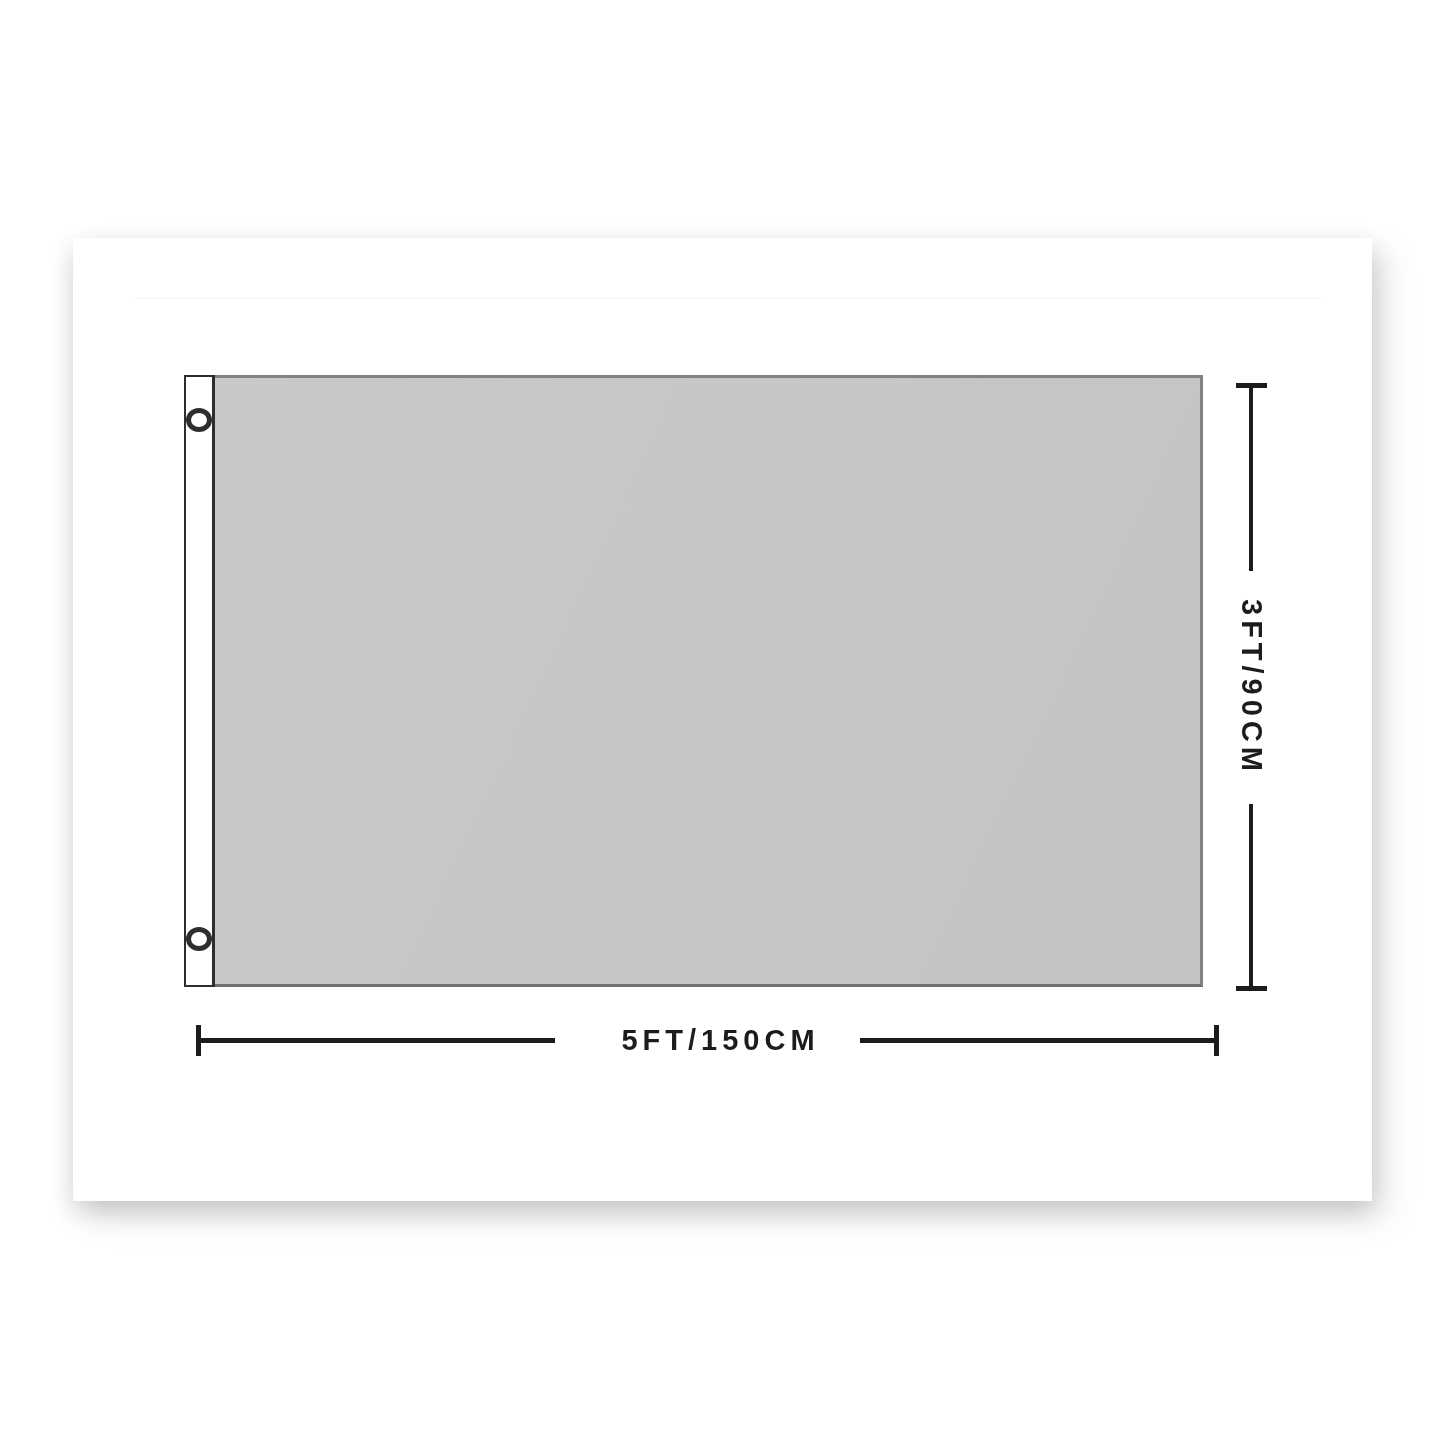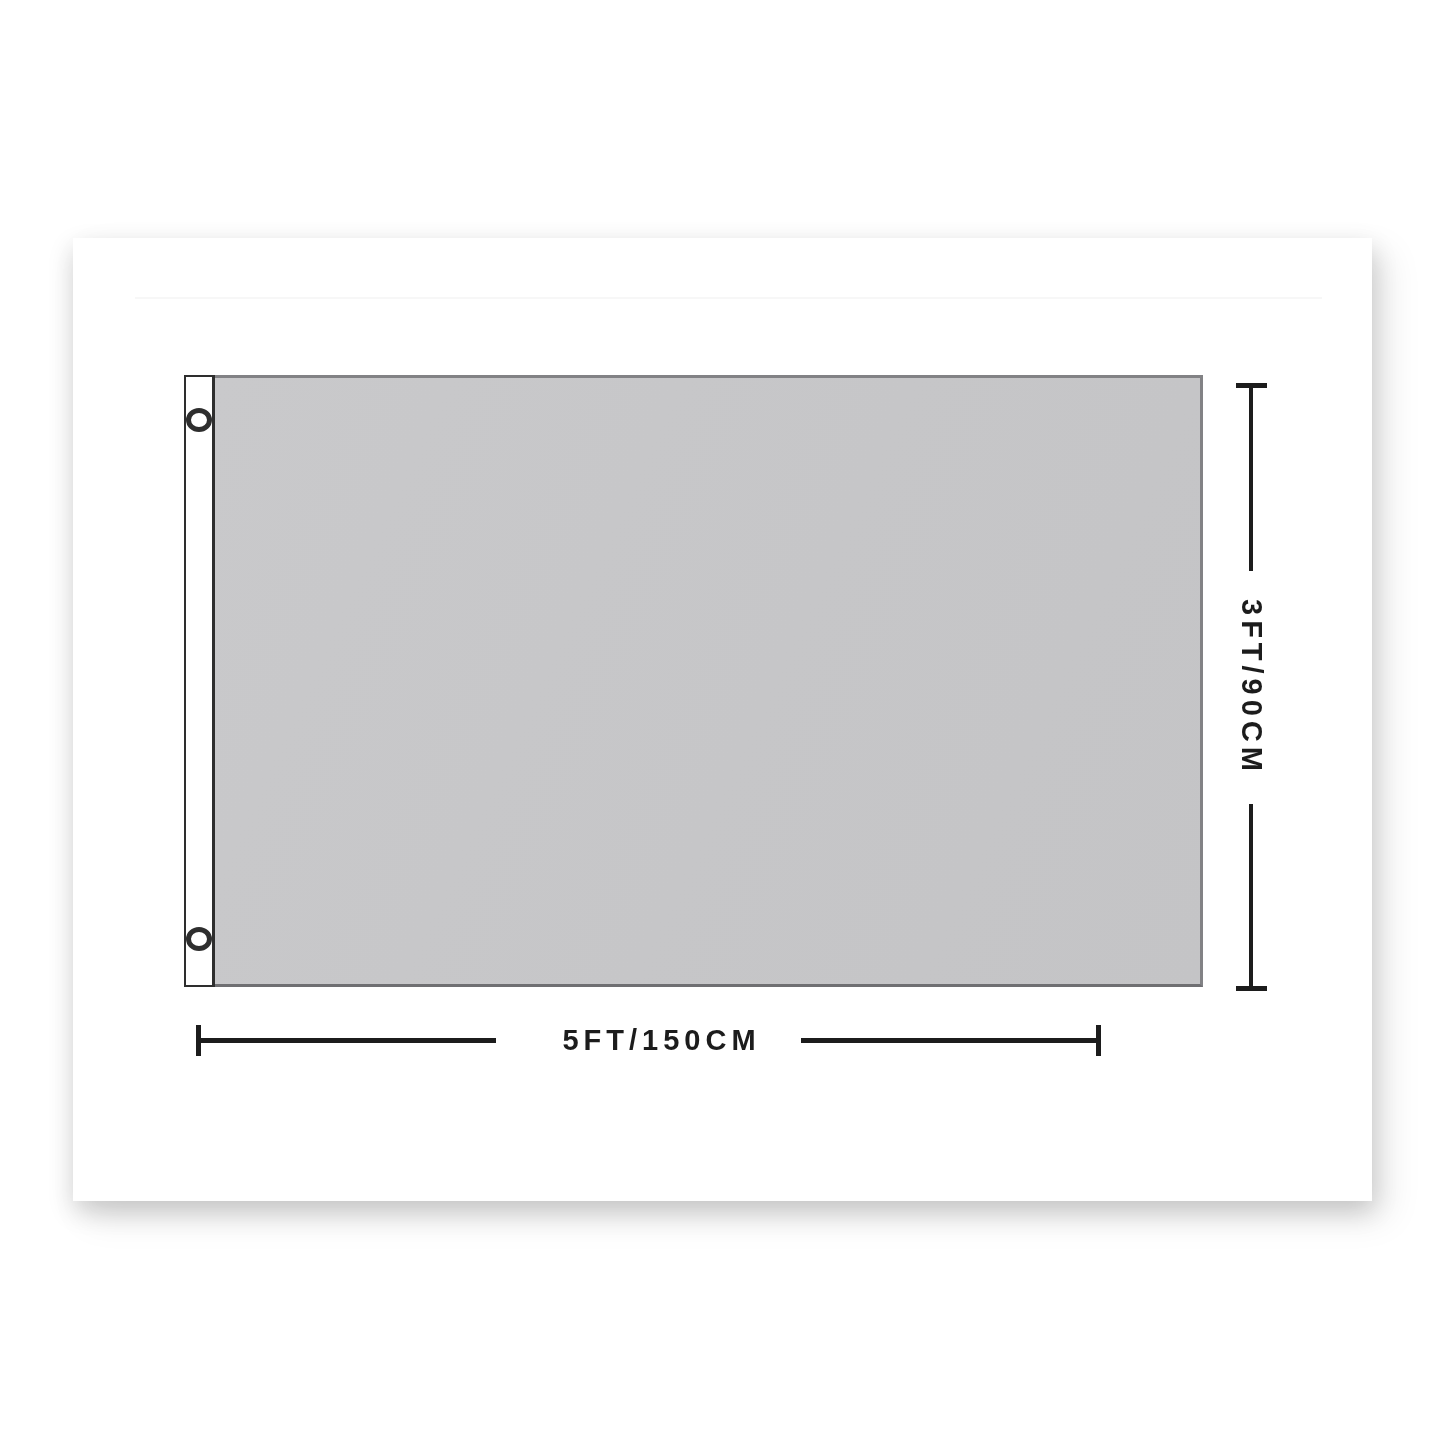--- a/index.html
+++ b/index.html
@@ -58,21 +58,21 @@
     box-sizing:border-box;
     background:linear-gradient(115deg,#c9c9cb 0%, var(--flag-gray) 55%, #c4c4c6 100%);
     border:3px solid var(--flag-border);
     border-left:none;
     border-bottom-color:#6f6f72;
   }
   
   .dim-h{
     position:absolute;
     left:123px;top:786px;
-    width:905px;height:32px;
+    width:1023px;height:32px;
     display:flex;align-items:center;text-align:center;
   }
   .cap-v{flex:0 0 auto;width:5px;height:31px;background:var(--ink);}
   .hline{flex:1 1 auto;height:5px;background:var(--ink);}
   .dim-label{
     flex:0 0 auto;
     padding:0 40px;margin-left:26px;
     font-weight:bold;font-size:29px;letter-spacing:5px;
     color:var(--ink);white-space:nowrap;
   }

